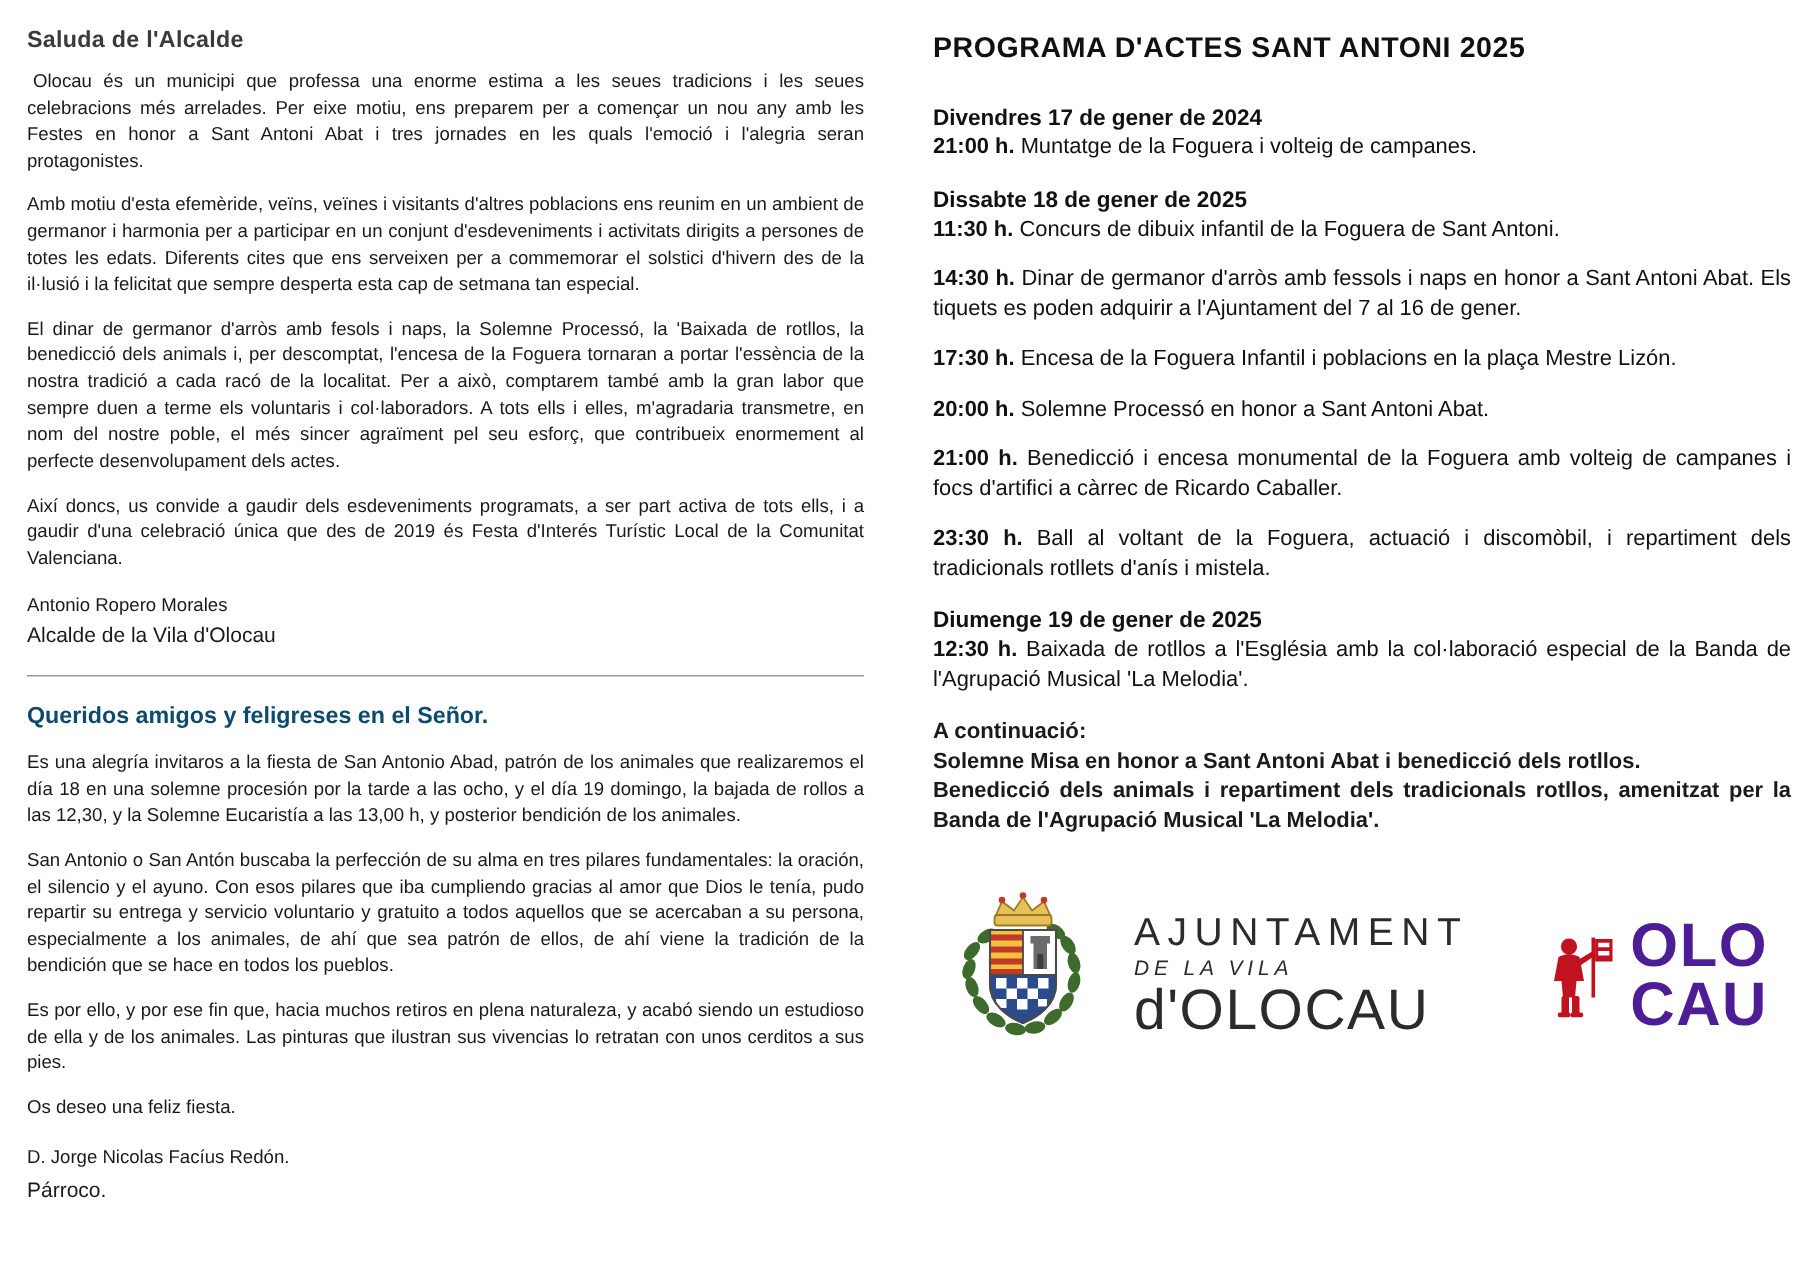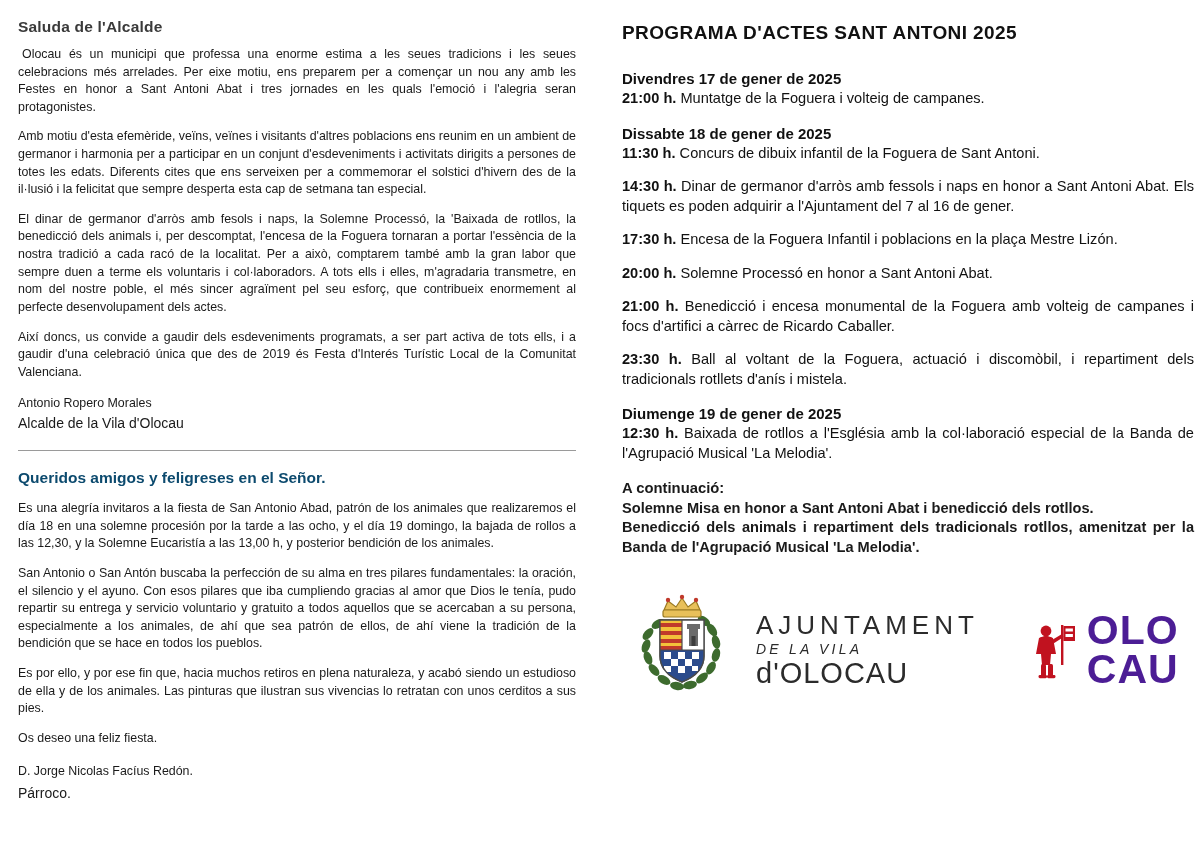--- a/index.html
+++ b/index.html
@@ -146,21 +146,21 @@
     color: #2b2b2b;
   }
   .aj-2 {
     font-size: 14px;
     letter-spacing: 3.2px;
     color: #2b2b2b;
     margin-top: 4px;
     font-style: italic;
   }
   .aj-3 {
-    font-size: 29px;
+    font-size: 38px;
     letter-spacing: 1px;
     color: #2b2b2b;
     margin-top: 3px;
   }
   .olocau-logo {
     display: flex;
     align-items: center;
     gap: 10px;
     margin-left: 26px;
   }
@@ -205,21 +205,21 @@
     <div class="sign-block">
       <div class="sign-line">D. Jorge Nicolas Facíus Redón.</div>
       <div class="sign-line big">Párroco.</div>
     </div>
   </div>
 
   <div class="col-right">
     <h1 class="prog-title">PROGRAMA D'ACTES SANT ANTONI 2025</h1>
 
     <div class="day-block">
-      <div class="day-head">Divendres 17 de gener de 2025</div>
+      <div class="day-head">Divendres 17 de gener de 2024</div>
       <p class="event">
         <span class="hour">21:00 h.</span>
         <span>Muntatge de la Foguera i volteig de campanes.</span>
       </p>
     </div>
 
     <div class="day-block">
       <div class="day-head">Dissabte 18 de gener de 2025</div>
       <p class="event">
         <span class="hour">11:30 h.</span>

